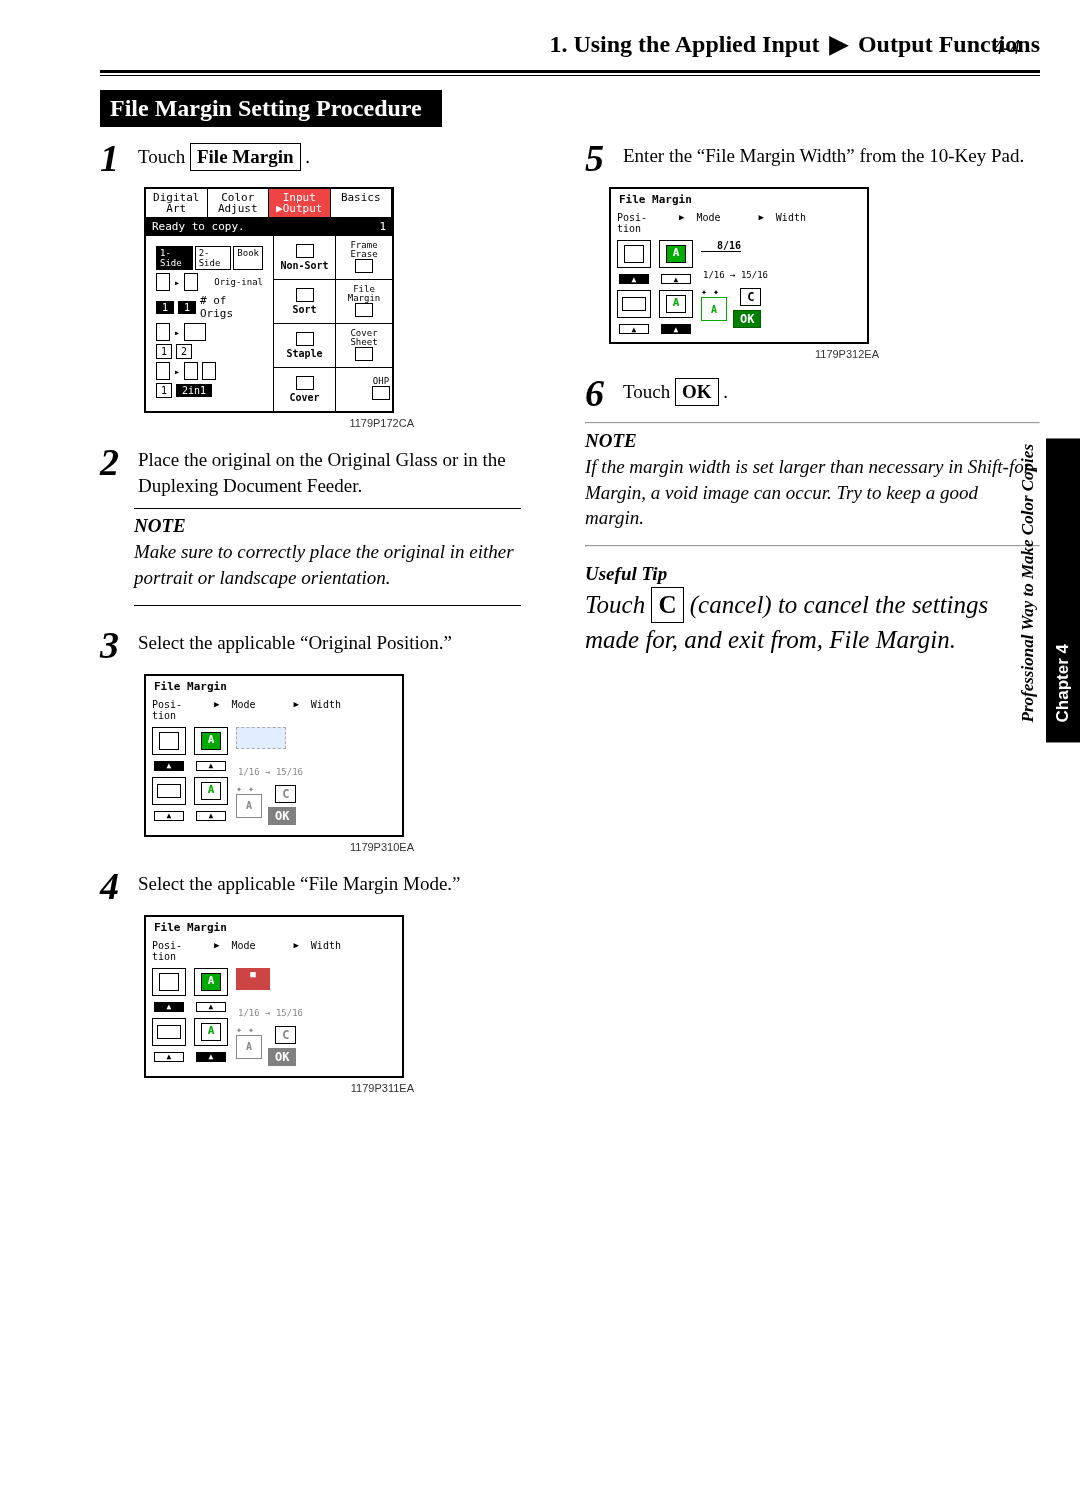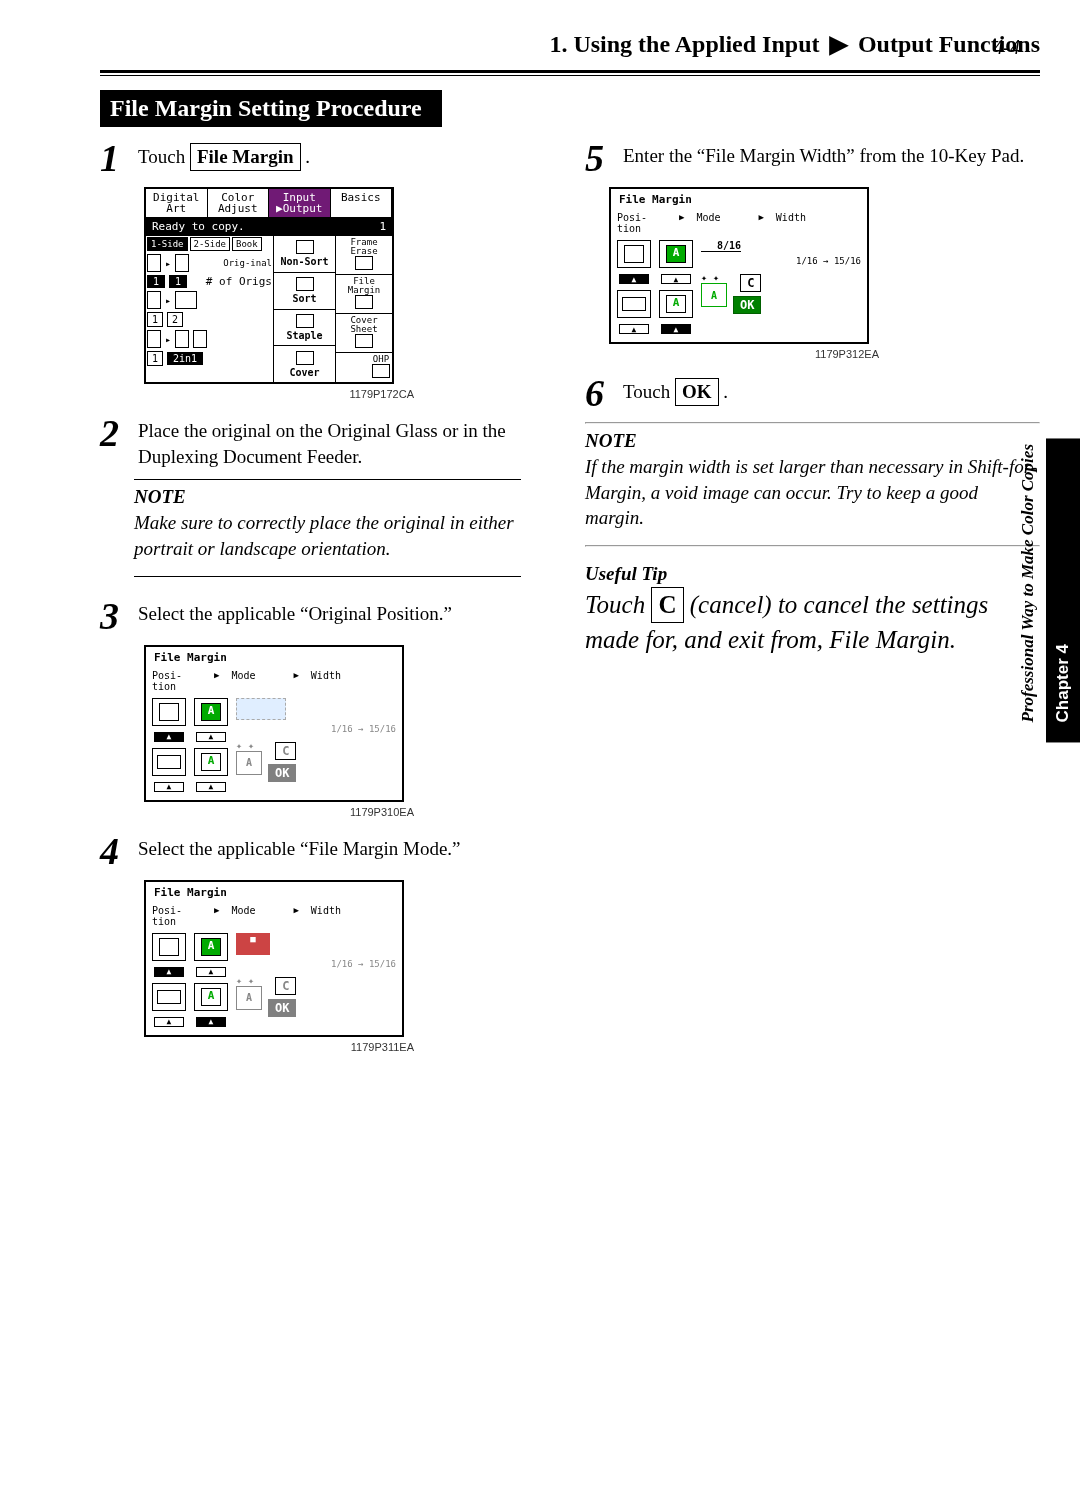--- a/index.html
+++ b/index.html
@@ -118,31 +118,31 @@
   }
   .copier .tabs { display: flex; }
   .copier .tab {
     flex: 1;
     border-right: 1px solid #000;
     text-align: center;
     padding: 3px 0;
     background: #fff;
     line-height: 1;
   }
-  .copier .tab.sel { background: #701a75; color: #fff; text-align: center; }
+  .copier .tab.sel { background: #ef4444; color: #fff; text-align: center; }
   .copier .status {
     background: #000; color: #fff;
     padding: 3px 6px;
     display:flex; justify-content:space-between;
   }
   .copier .body { display: flex; }
   .copier .left {
     flex: 1.7;
     border-right: 1px solid #000;
-    padding: 1px;
+    padding: 10px;
   }
   .copier .left .row { display:flex; align-items:center; gap:4px; margin:3px 0; font-size:10px;}
   .mini-tabs { display:flex; gap:2px; margin-bottom:3px;}
   .mini-tab { border:1px solid #000; padding:1px 3px; font-size:9px; background:#fff;}
   .mini-tab.sel { background:#000; color:#fff;}
   .blackbox { background:#000; color:#fff; padding:1px 6px; display:inline-block; min-width:18px; text-align:center;}
   .wbtn { border:1px solid #000; padding:1px 4px; display:inline-block; background:#fff;}
   .copier .mid {
     width: 62px; border-right:1px solid #000;
     display:flex; flex-direction:column;
@@ -181,21 +181,21 @@
   .fm .cols-head .arrow{font-size:9px;}
   .fm .body { display:flex; padding:4px 6px 8px 6px; gap:8px;}
   .fm .body .colx { display:flex; flex-direction:column; gap:6px; align-items:center;}
   .opt { width:34px; height:28px; border:1px solid #000; display:flex; align-items:center; justify-content:center; background:#fff; position:relative;}
   .opt .inner{width:20px;height:18px;border:1px solid #000;background:#fff;}
   .tri { width:30px; height:10px; background:#fff; border:1px solid #000; display:flex;align-items:center;justify-content:center;}
   .tri.sel{background:#000;}
   .tri::after{content:"▲"; font-size:8px;}
   .tri.sel::after{color:#fff;}
   .widthcol { flex:1; font-size:10px;}
-  .range { font-size:9px; margin:4px 0 6px 2px;text-align:right;}
+  .range { font-size:9px; margin:18px 0 6px 2px;}
   .cbtn, .okbtn {
     border:1px solid #000; padding:1px 6px; font-weight:bold;
     font-family: "Lucida Console", monospace; font-size:12px;
     display:inline-block; margin:2px 0;
   }
   .okbtn { background:#808080; color:#fff; border-color:#808080;}
   .okbtn.on { background:#008000; color:#fff; border-color:#006000;}
   .dim { color:#888; }
   .Aicon{ width:26px;height:24px;border:1px solid #888;display:flex;align-items:center;justify-content:center;color:#888;font-weight:bold;}
   .Aicon.on{border-color:#0a0;color:#0a0;}

